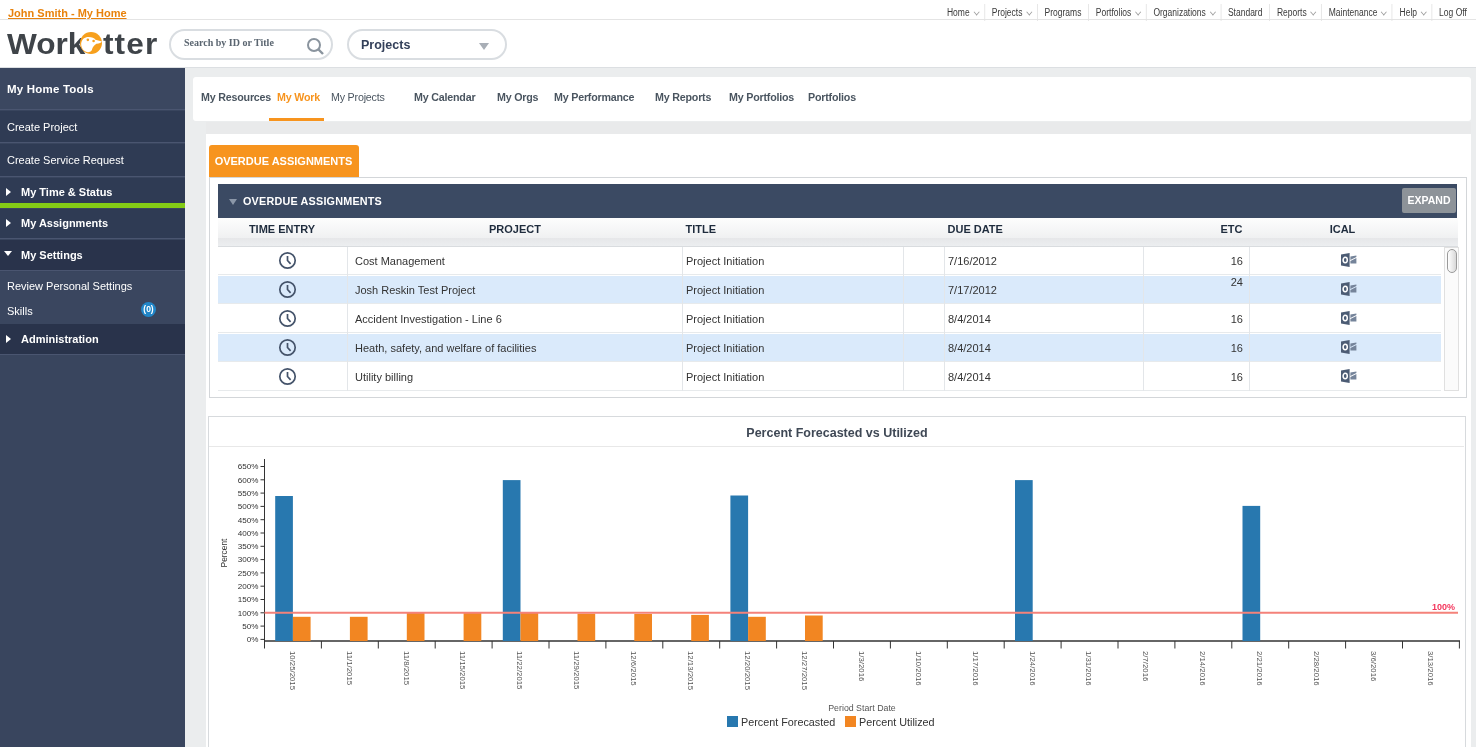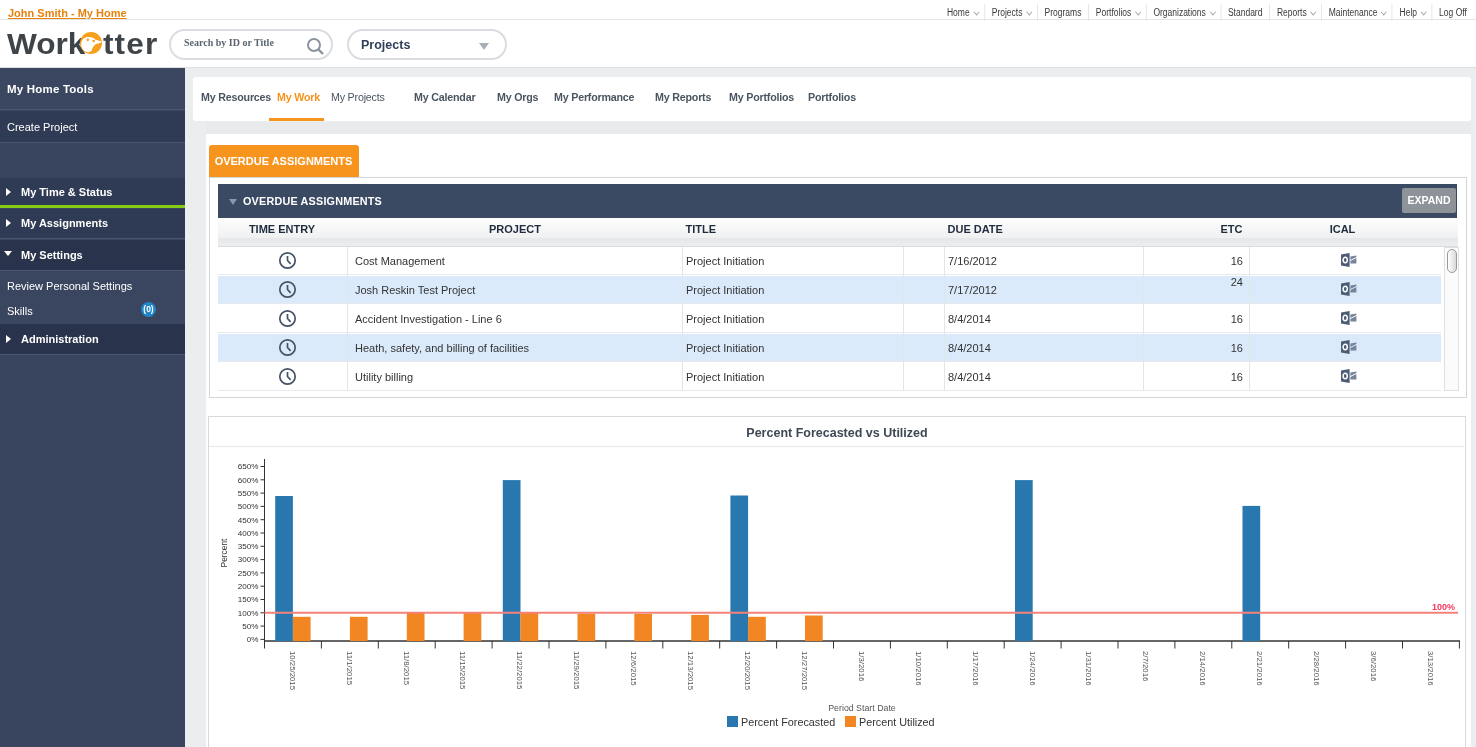--- a/index.html
+++ b/index.html
@@ -37,21 +37,24 @@
 
 <div class="abs" style="left:185px;top:68px;width:1291px;height:679px;background:#ebedee"></div>
 
 <div style="position:absolute;left:0;top:68px;width:185px;height:679px;background:#39455e">
  <div style="position:absolute;left:0;top:0;width:185px;height:42px;background:#3b4760;border-bottom:1px solid #4a5570">
    <div style="position:absolute;left:7px;top:15px;font-size:11.5px;font-weight:bold;color:#fff;letter-spacing:0.2px">My Home Tools</div>
       </div>
  <div style="position:absolute;left:0;top:43px;width:185px;height:32px;background:#2f3b54;border-bottom:1px solid #4a5570">
    <div style="position:absolute;left:7px;top:10px;font-size:11px;color:#fff">Create Project</div>
       </div>
- <div style="position:absolute;left:0;top:110px;width:185px;height:30px;background:#2f3b54;border-bottom:3px solid #84cc16">
+ <div style="position:absolute;left:0;top:76px;width:185px;height:33px;background:#2f3b54;border-bottom:1px solid #4a5570">
+   <div style="position:absolute;left:7px;top:10px;font-size:11px;color:#fff">Create Service Request</div>
+      </div>
+ <div style="position:absolute;left:0;top:110px;width:185px;height:30px;background:#2f3b54;border-bottom:5px solid #84cc16">
    <div style="position:absolute;left:6px;top:10px;width:0;height:0;border-left:5.5px solid #fff;border-top:4px solid transparent;border-bottom:4px solid transparent"></div>
         <div style="position:absolute;left:21px;top:8px;font-size:11px;font-weight:bold;color:#fff">My Time &amp; Status</div>
       </div>
  <div style="position:absolute;left:0;top:141px;width:185px;height:30px;background:#2f3b54;border-bottom:1px solid #4a5570">
    <div style="position:absolute;left:6px;top:10px;width:0;height:0;border-left:5.5px solid #fff;border-top:4px solid transparent;border-bottom:4px solid transparent"></div>
         <div style="position:absolute;left:21px;top:8px;font-size:11px;font-weight:bold;color:#fff">My Assignments</div>
       </div>
  <div style="position:absolute;left:0;top:172px;width:185px;height:31px;background:#29334b;border-bottom:1px solid #4a5570">
    <div style="position:absolute;left:4px;top:11px;width:0;height:0;border-top:5.5px solid #fff;border-left:4px solid transparent;border-right:4px solid transparent"></div>
         <div style="position:absolute;left:21px;top:9px;font-size:11px;font-weight:bold;color:#fff">My Settings</div>
@@ -148,21 +151,21 @@
         <ellipse cx="5.2" cy="8" rx="2.1" ry="2.7" fill="none" stroke="#fff" stroke-width="1.5"></ellipse>
         <path d="M10.4,4.4 L16.4,3.4 L16.4,5 L10.4,8 Z" fill="#75849a"></path>
         <path d="M10.4,9 L16.4,6 L16.4,11.6 L10.4,11.6 Z" fill="#75849a"></path>
       </svg>
     </div>
 <div style="position:absolute;left:217.5px;top:334px;width:1223.5px;height:28px;background:#daeafb;border-bottom:1px solid #e7eaec;font-size:11px;color:#333">
       <svg width="19" height="19" viewBox="0 0 19 19" style="position:absolute;left:60.0px;top:3.5px">
         <circle cx="9.5" cy="9.5" r="7.7" fill="none" stroke="#44536a" stroke-width="1.7"></circle>
         <path d="M9.5 5.1 V9.5 L12.6 12.8" fill="none" stroke="#44536a" stroke-width="1.7" stroke-linecap="butt"></path>
       </svg>
-      <div style="position:absolute;left:137.5px;top:8px">Heath, safety, and billing of facilities</div>
+      <div style="position:absolute;left:137.5px;top:8px">Heath, safety, and welfare of facilities</div>
       <div style="position:absolute;left:468.5px;top:8px">Project Initiation</div>
       <div style="position:absolute;left:730.5px;top:8px">8/4/2014</div>
       <div style="position:absolute;left:925.5px;top:8px;width:100px;text-align:right">16</div>
       <svg width="17" height="16" viewBox="0 0 17 16" style="position:absolute;left:1122.0px;top:5px">
         <path d="M1,2.6 L9.6,1 V15 L1,13.4 Z" fill="#4c5c74"></path>
         <ellipse cx="5.2" cy="8" rx="2.1" ry="2.7" fill="none" stroke="#fff" stroke-width="1.5"></ellipse>
         <path d="M10.4,4.4 L16.4,3.4 L16.4,5 L10.4,8 Z" fill="#75849a"></path>
         <path d="M10.4,9 L16.4,6 L16.4,11.6 L10.4,11.6 Z" fill="#75849a"></path>
       </svg>
     </div>

